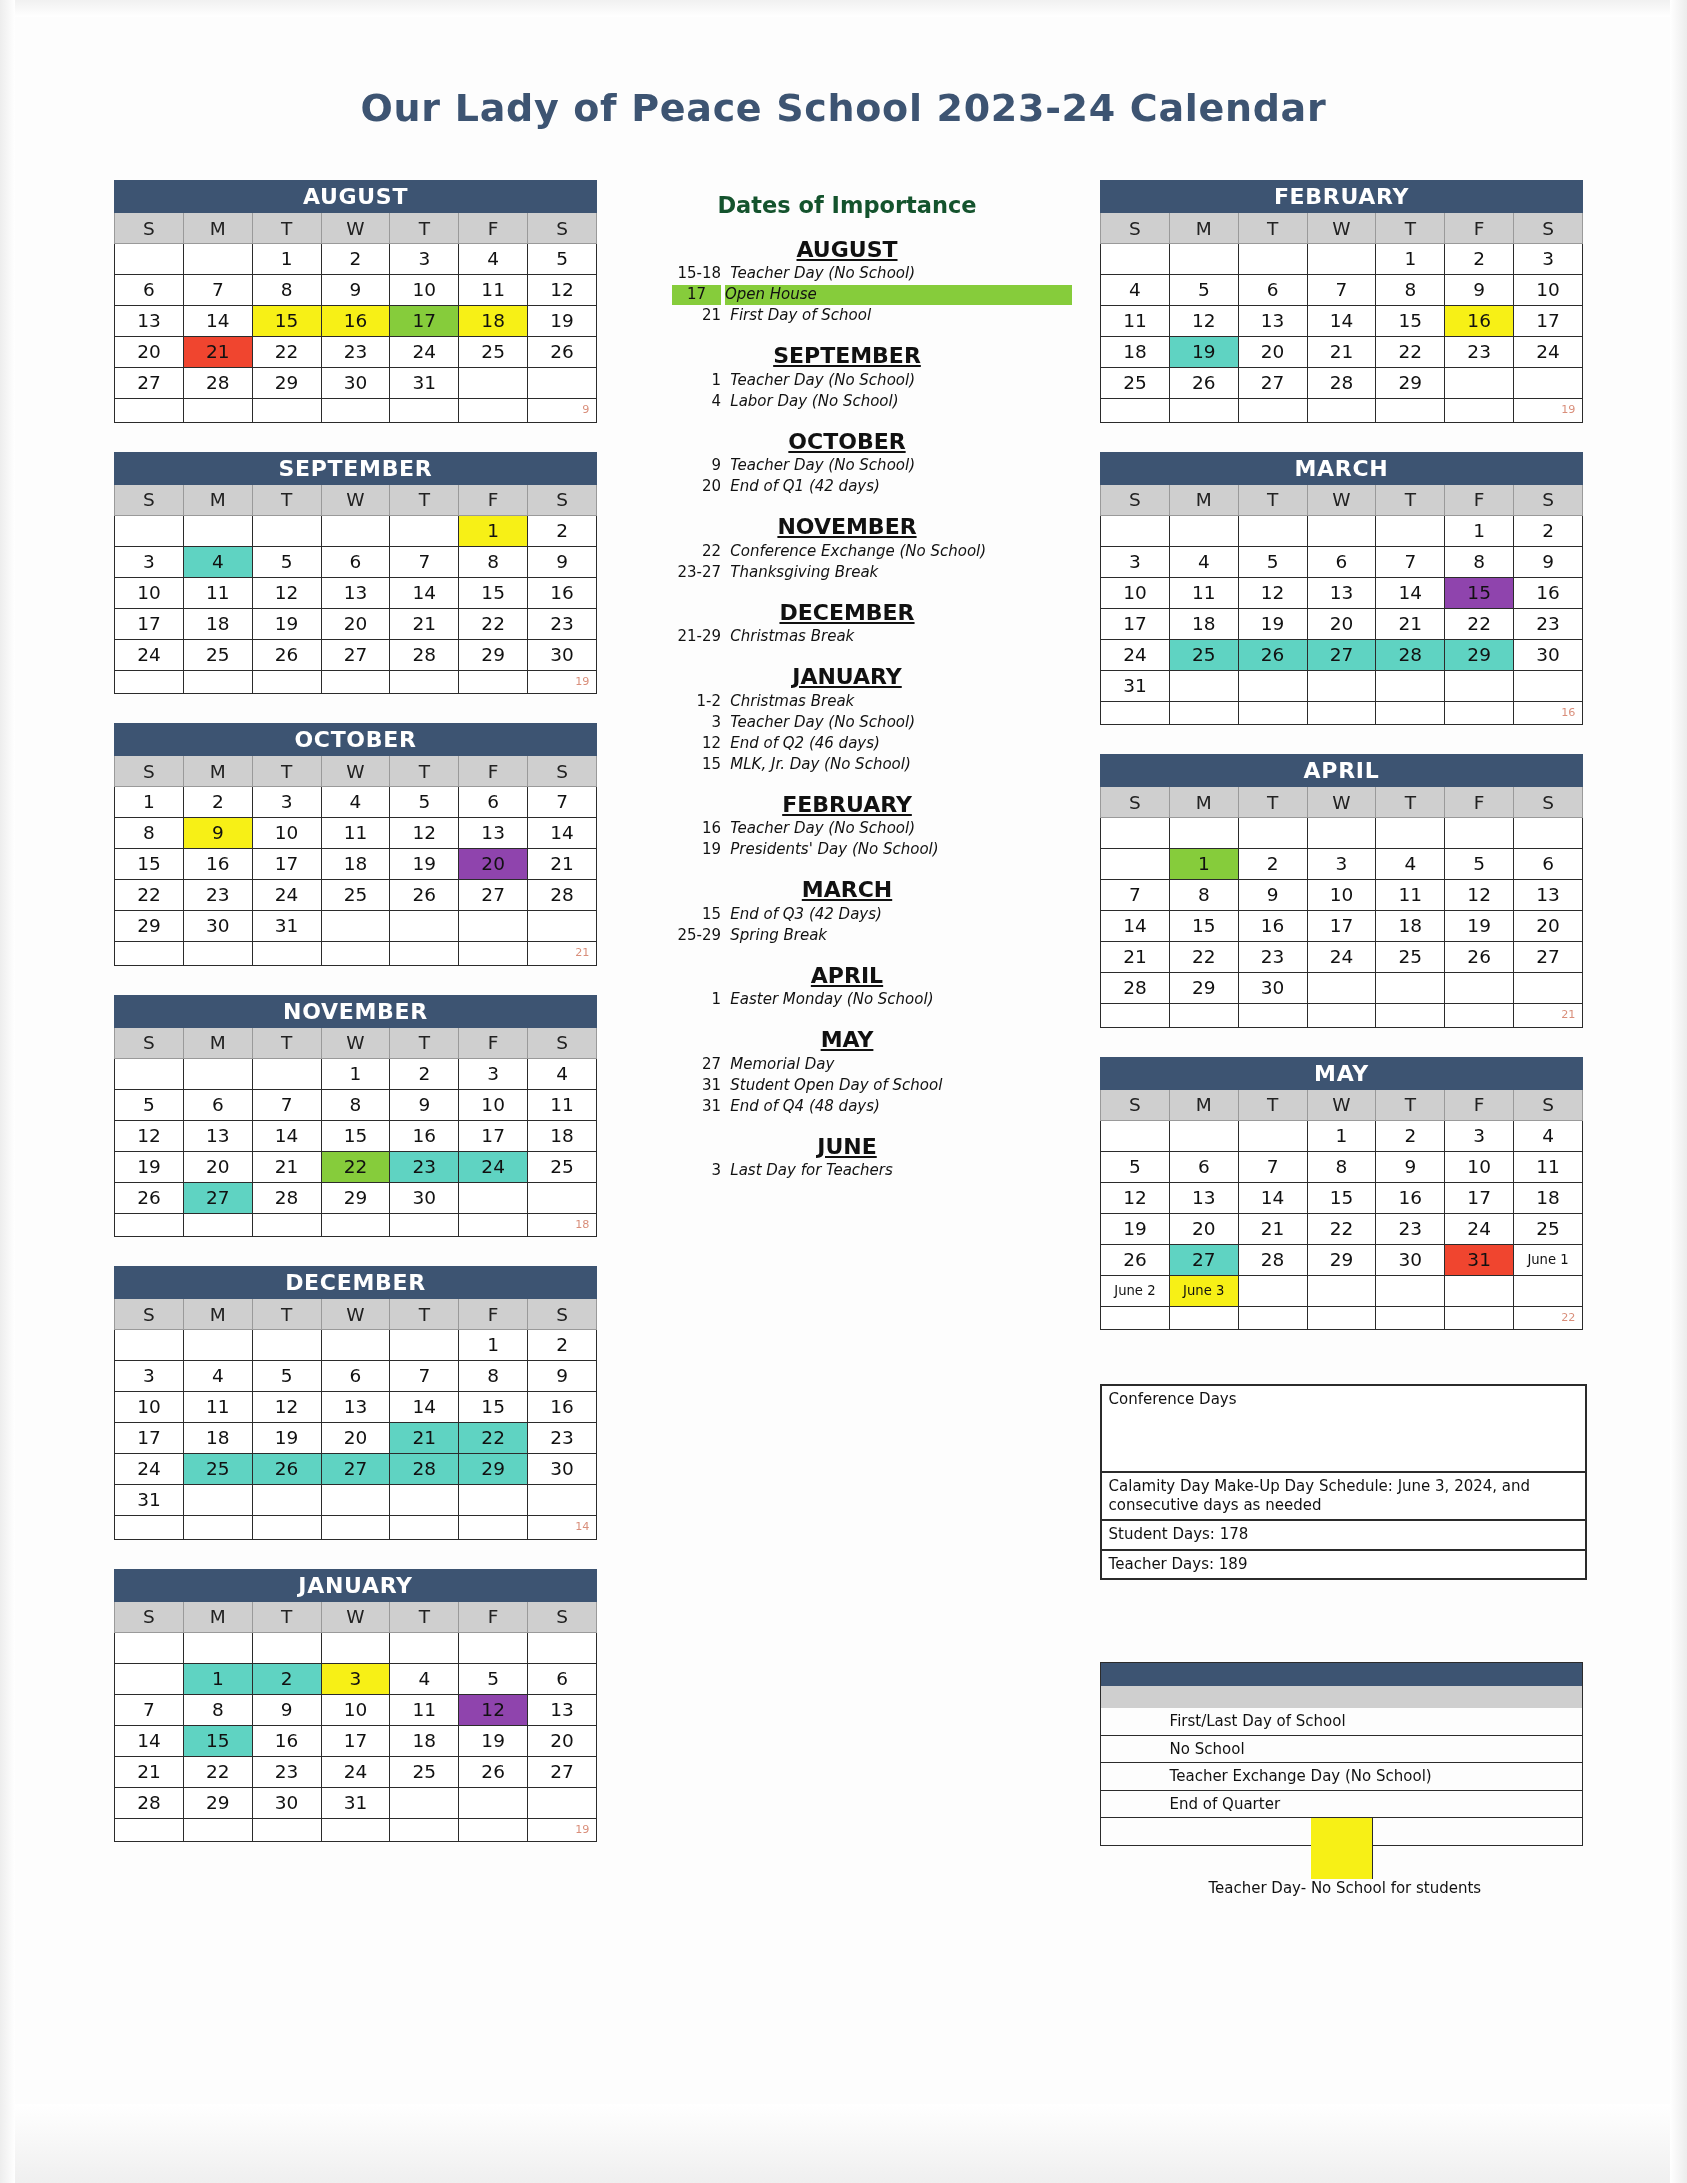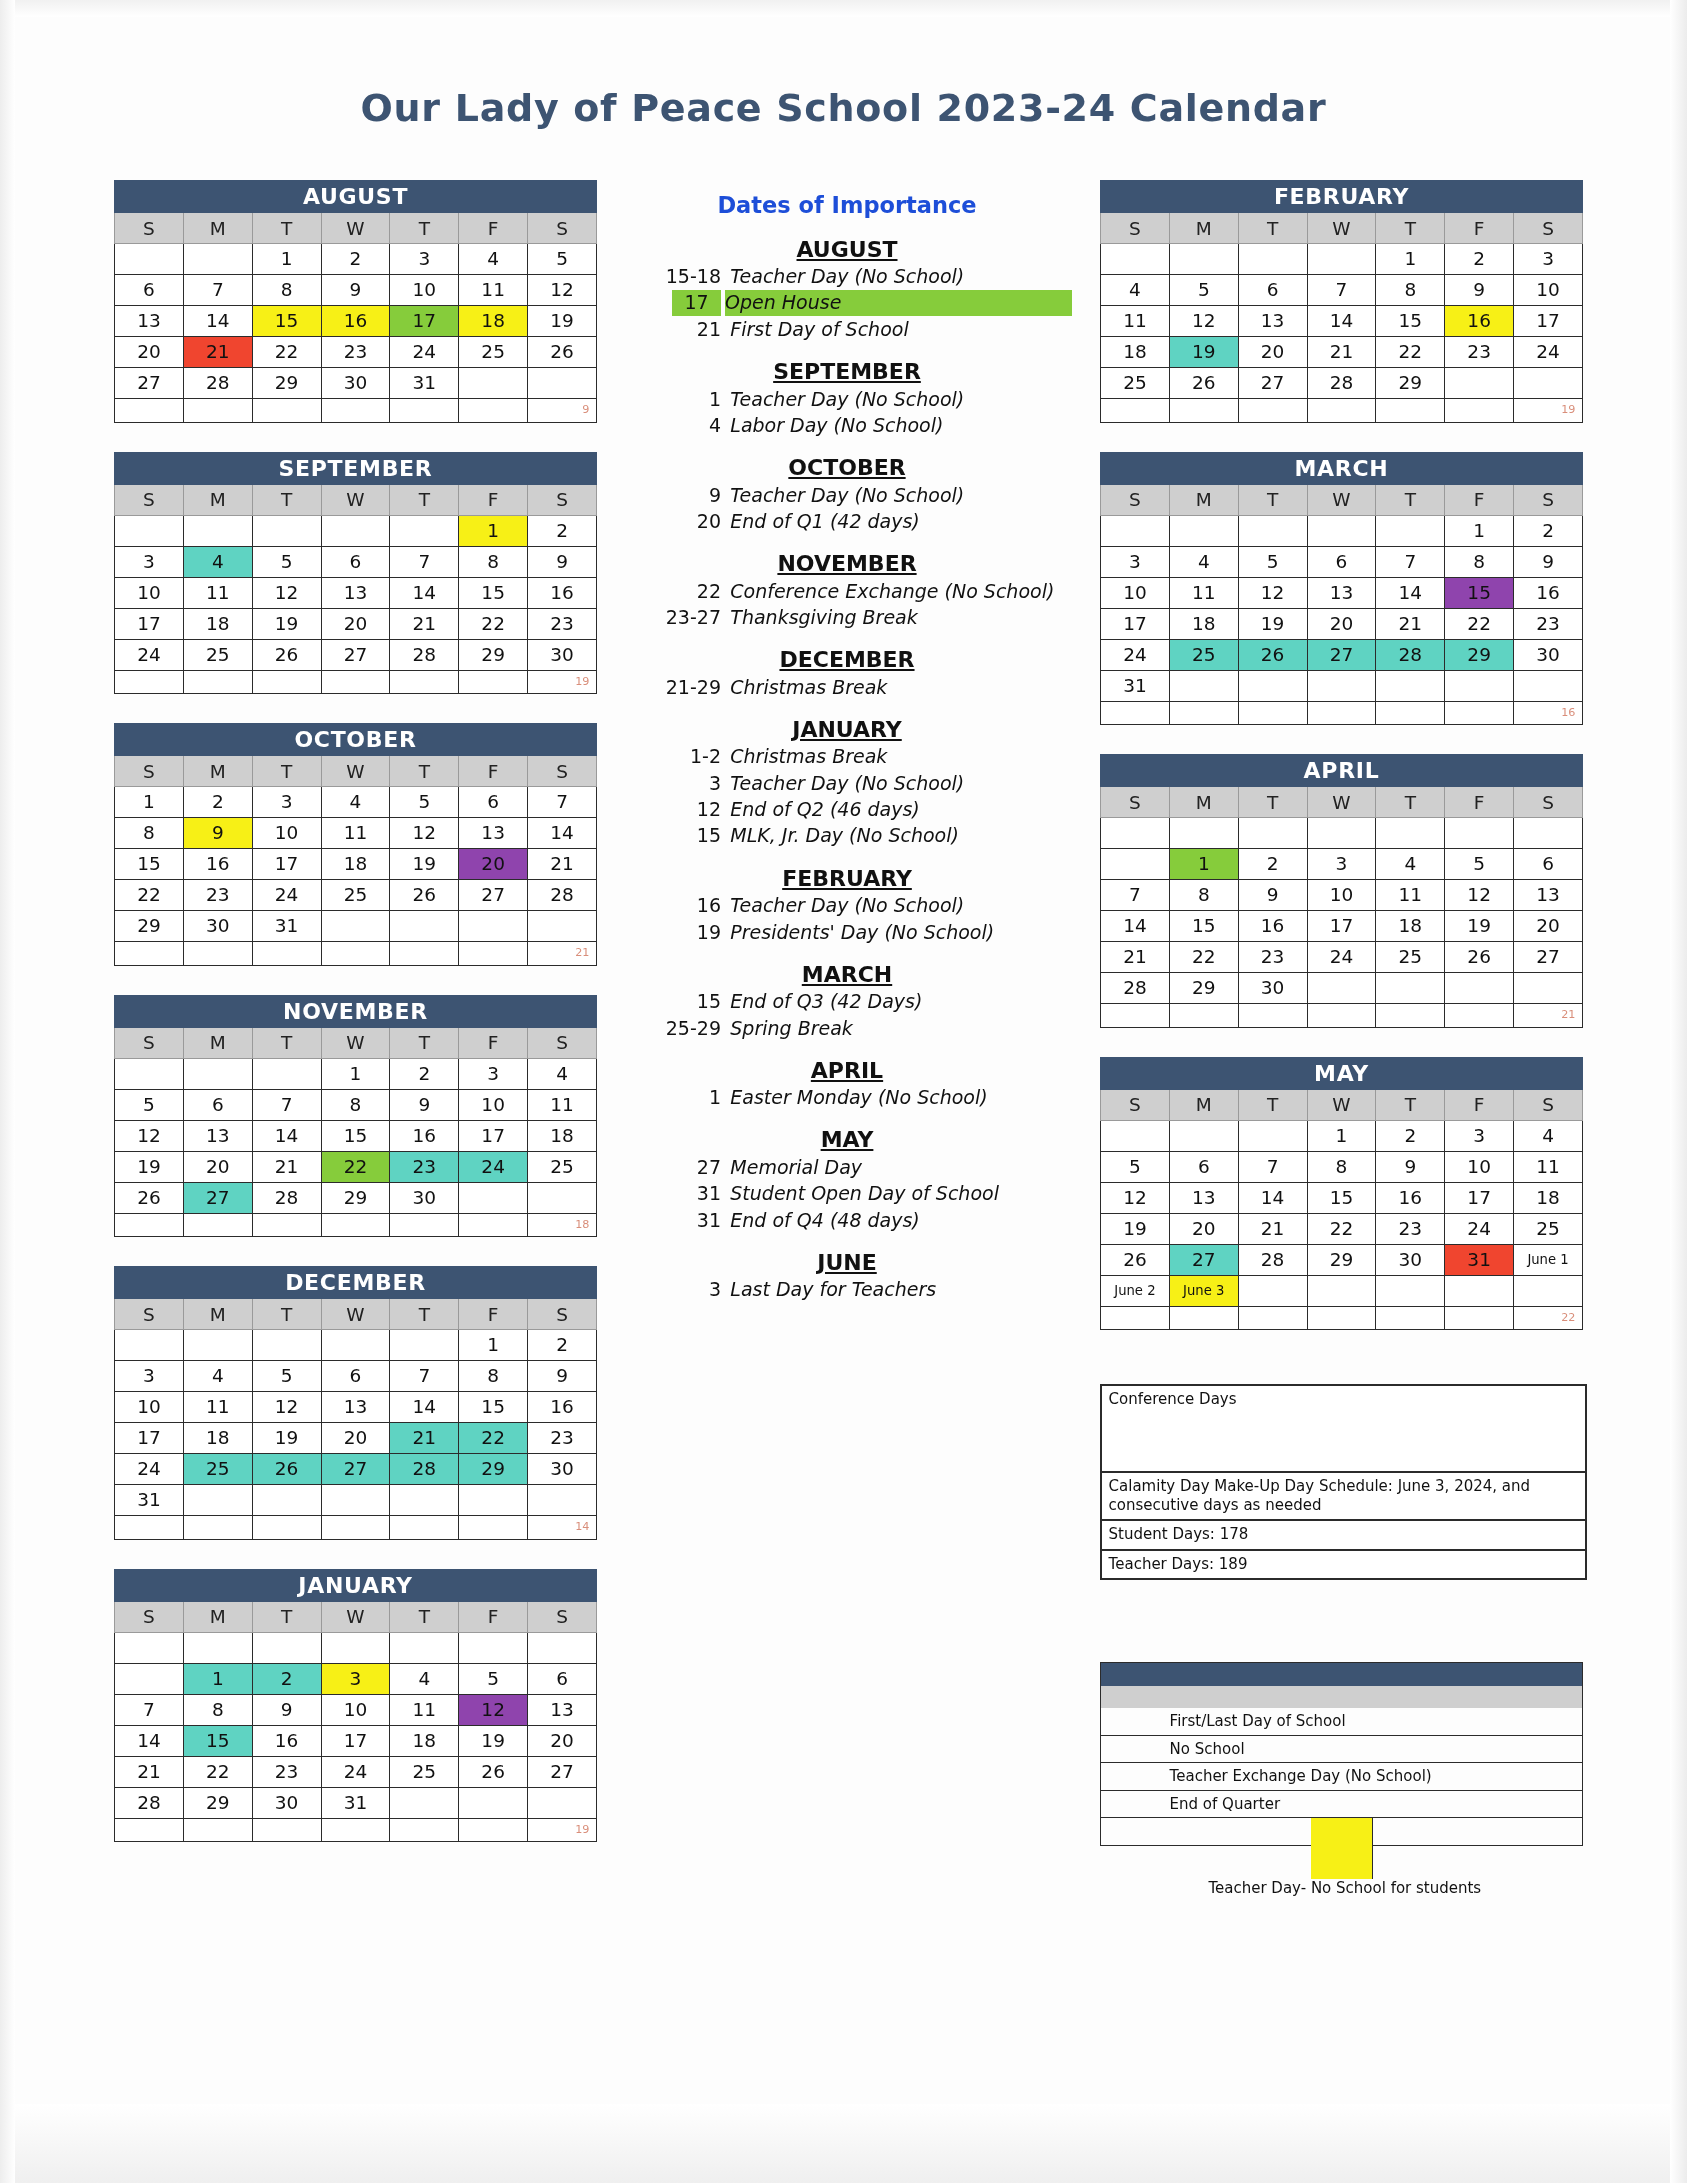--- a/index.html
+++ b/index.html
@@ -90,35 +90,35 @@
   .hl-purple{background:#8f44ad;}
   .hl-yellow{background:#f7f016;}
 
   
   .doi-title{
     text-align:center;
     font-size:22.5px;
     font-weight:bold;
     font-family:"DejaVu Sans",sans-serif;
     margin:0 0 18.5px 0;
-    color:#1d4ed8;
+    color:#14532d;
   }
   .doi-month{
     text-align:center;
     font-size:22px;
     font-weight:bold;
     font-family:"DejaVu Sans",sans-serif;
     text-decoration:underline;
     margin:17px 0 2.6px 0;
     color:#111;
   }
   .doi-row{
     display:flex;
     align-items:flex-end;
-    font-size:19px;
+    font-size:15px;
     font-family:"DejaVu Sans",sans-serif;
     line-height:1.32;
     margin:1.3px 0;
     color:#111;
   }
   .doi-date{
     width:99px;
     text-align:right;
     padding-right:9.3px;
     flex:0 0 99px;

